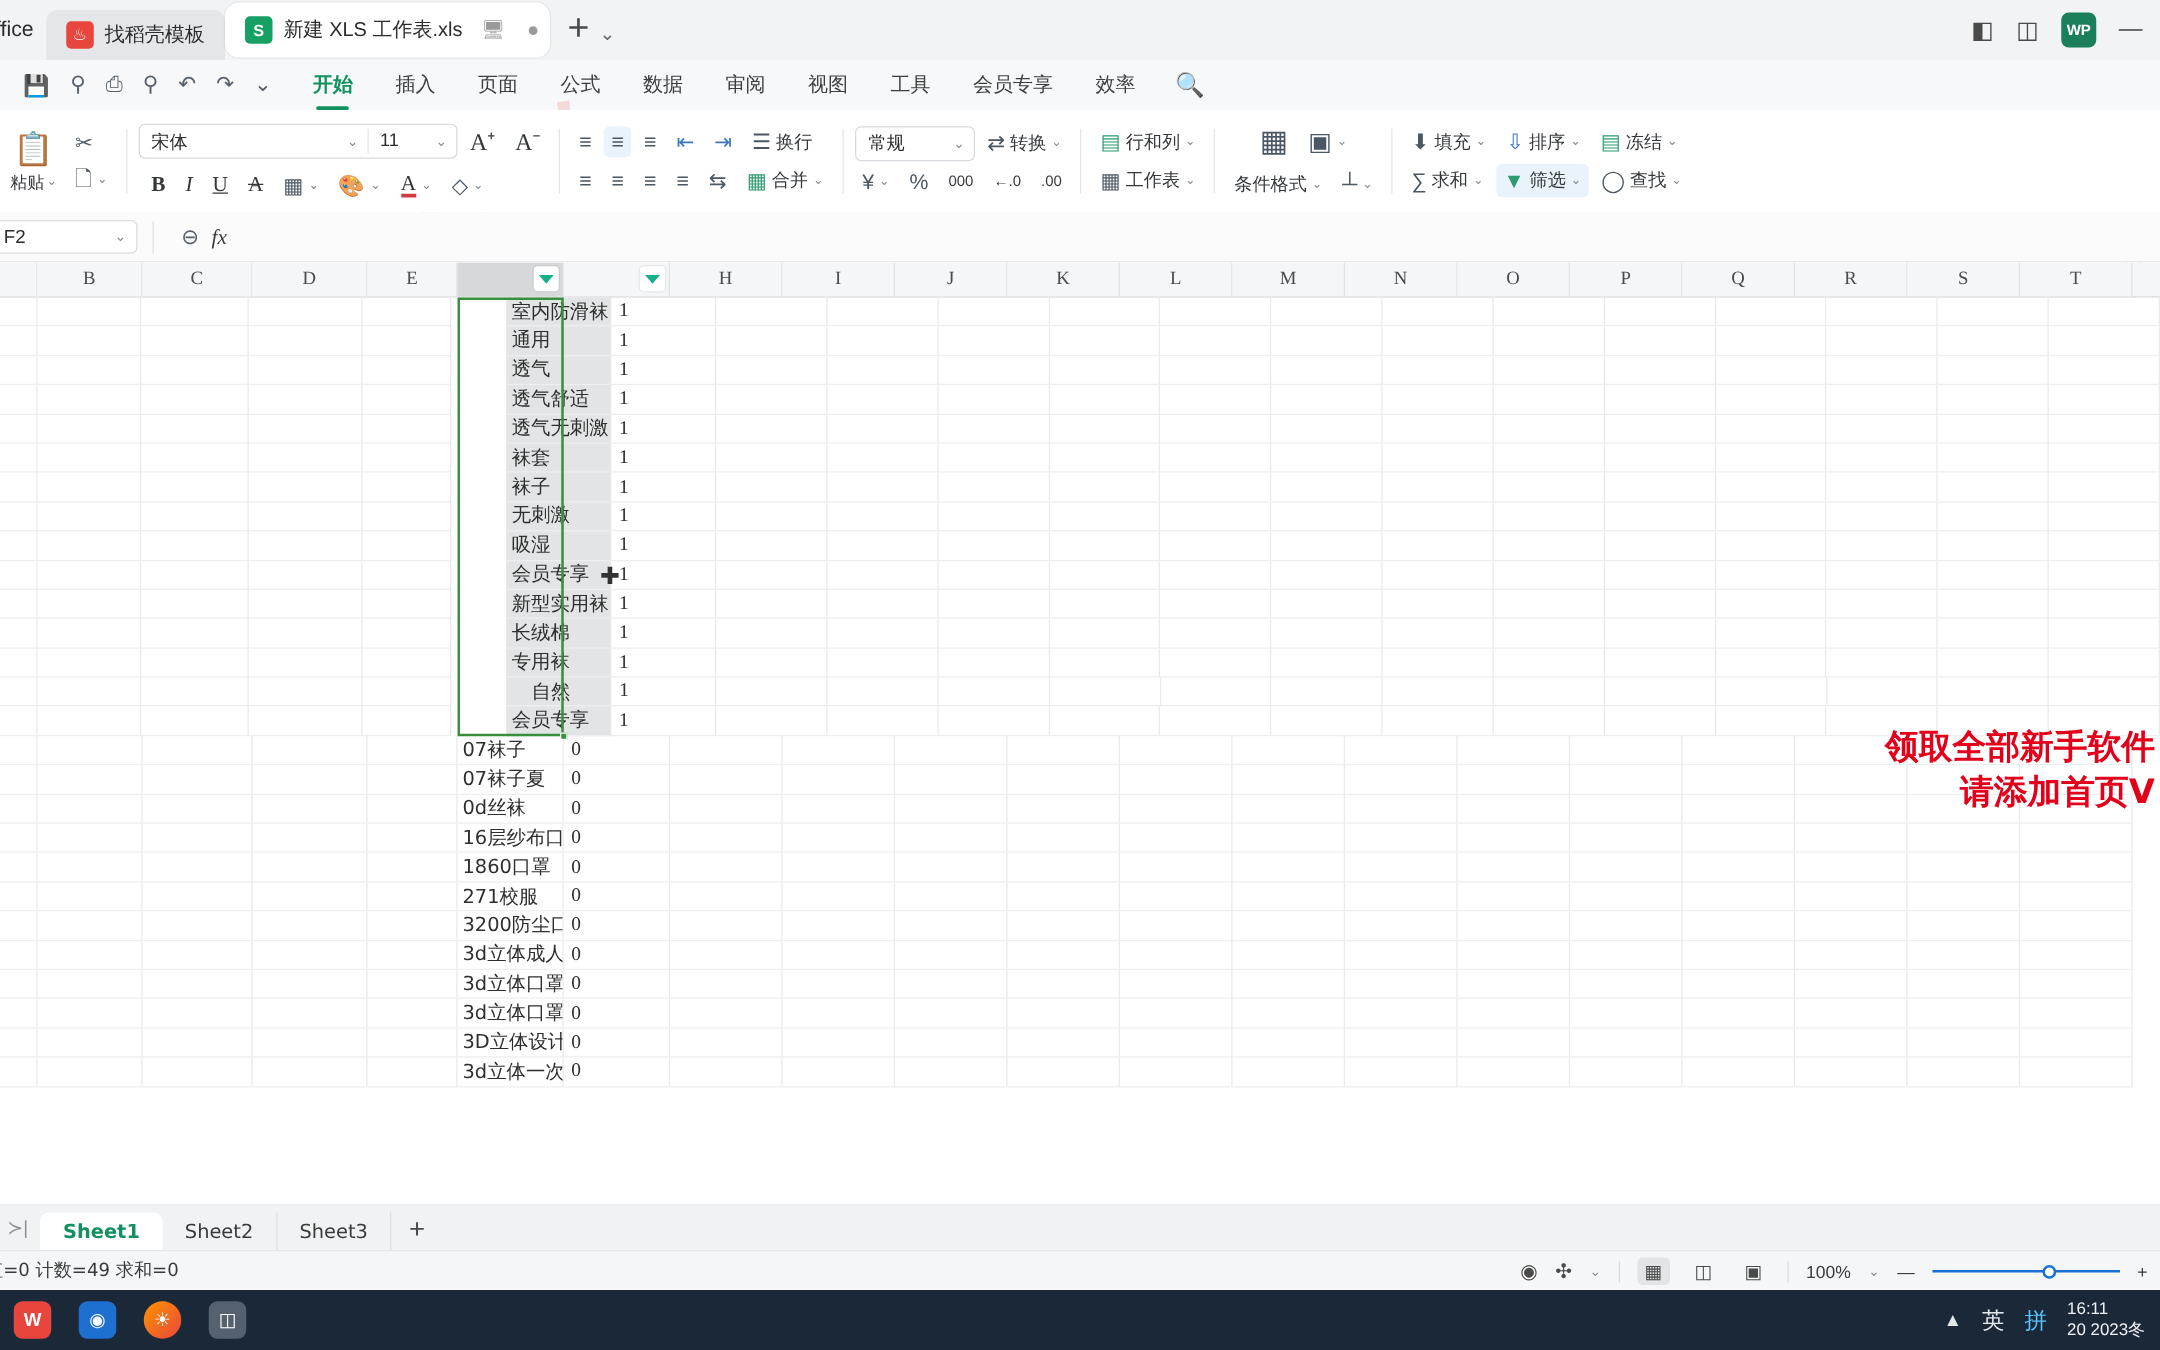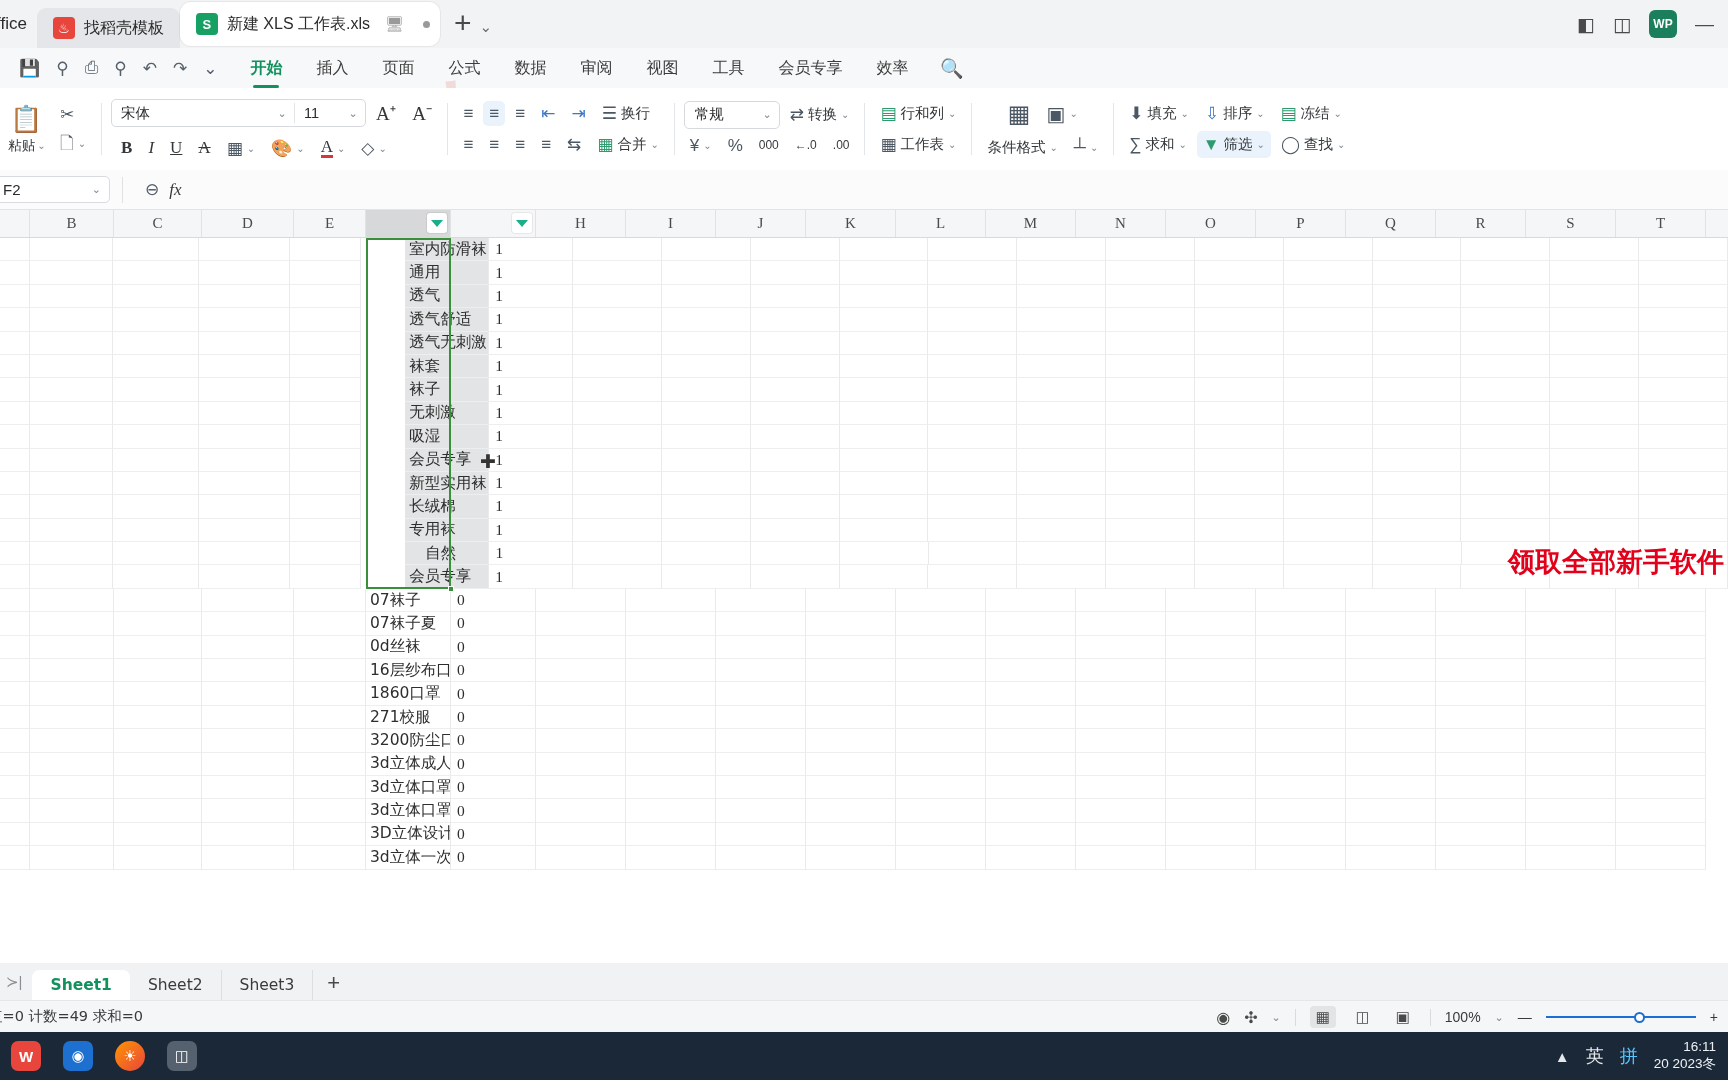--- a/index.html
+++ b/index.html
@@ -224,21 +224,21 @@
   }
   .tbapp { width:52px;height:48px;display:flex;align-items:center;justify-content:center; }
   .tbsq { width:30px;height:30px;border-radius:7px;display:flex;align-items:center;
           justify-content:center;color:#fff;font-size:15px;font-weight:bold;}
   .tb-w { background:#e8453c; }
   .tb-b { background:#1d6fd0; }
   .tb-f { background:linear-gradient(135deg,#ff9500,#e8453c); border-radius:50%; }
   .tb-g { background:#55616e; }
   .tbright { position:absolute; right:0; top:0; height:48px; display:flex; align-items:center;
              gap:16px; padding-right:12px; color:#e6e9ec; font-size:15px;}
-  .tbtime { font-size:13.5px; line-height:1.25; text-align:right; color:#eef1f4; }
+  .tbtime { font-size:13.5px; line-height:1.25; text-align:left; color:#eef1f4; }
 </style>
 </head>
 <body>
 
 <div id="app">
 
   <div class="watermark">然知力科技</div>
 
   <div class="titlebar">
     <div class="tb-brand">ffice</div>
@@ -1220,22 +1220,23 @@
           <div class="cell" style="width: 90px;"></div>
           <div class="cell" style="width: 90px;"></div>
           <div class="cell" style="width: 90px;"></div>
         </div>
       </div>
     <div class="selbox" id="selbox" style="left: 366px; top: 28px; width: 85px; height: 351px;"></div>
     <div class="selhandle" id="selhandle" style="left: 448px; top: 376px;"></div>
     <div class="cursorx" style="left:480px;top:240px;">✚</div>
   </div>
 
-  <div class="redtext" style="top:544px;">
+  <div class="redtext" style="top:580px;">
     <div>领取全部新手软件</div>
+    <div>请添加首页V</div>
   </div>
 
 
   <div class="hscroll">
     <div class="track"></div>
     <div class="thumb"></div>
   </div>
 
   <div class="sheetbar">
     <div class="navbtn">≻|</div>

